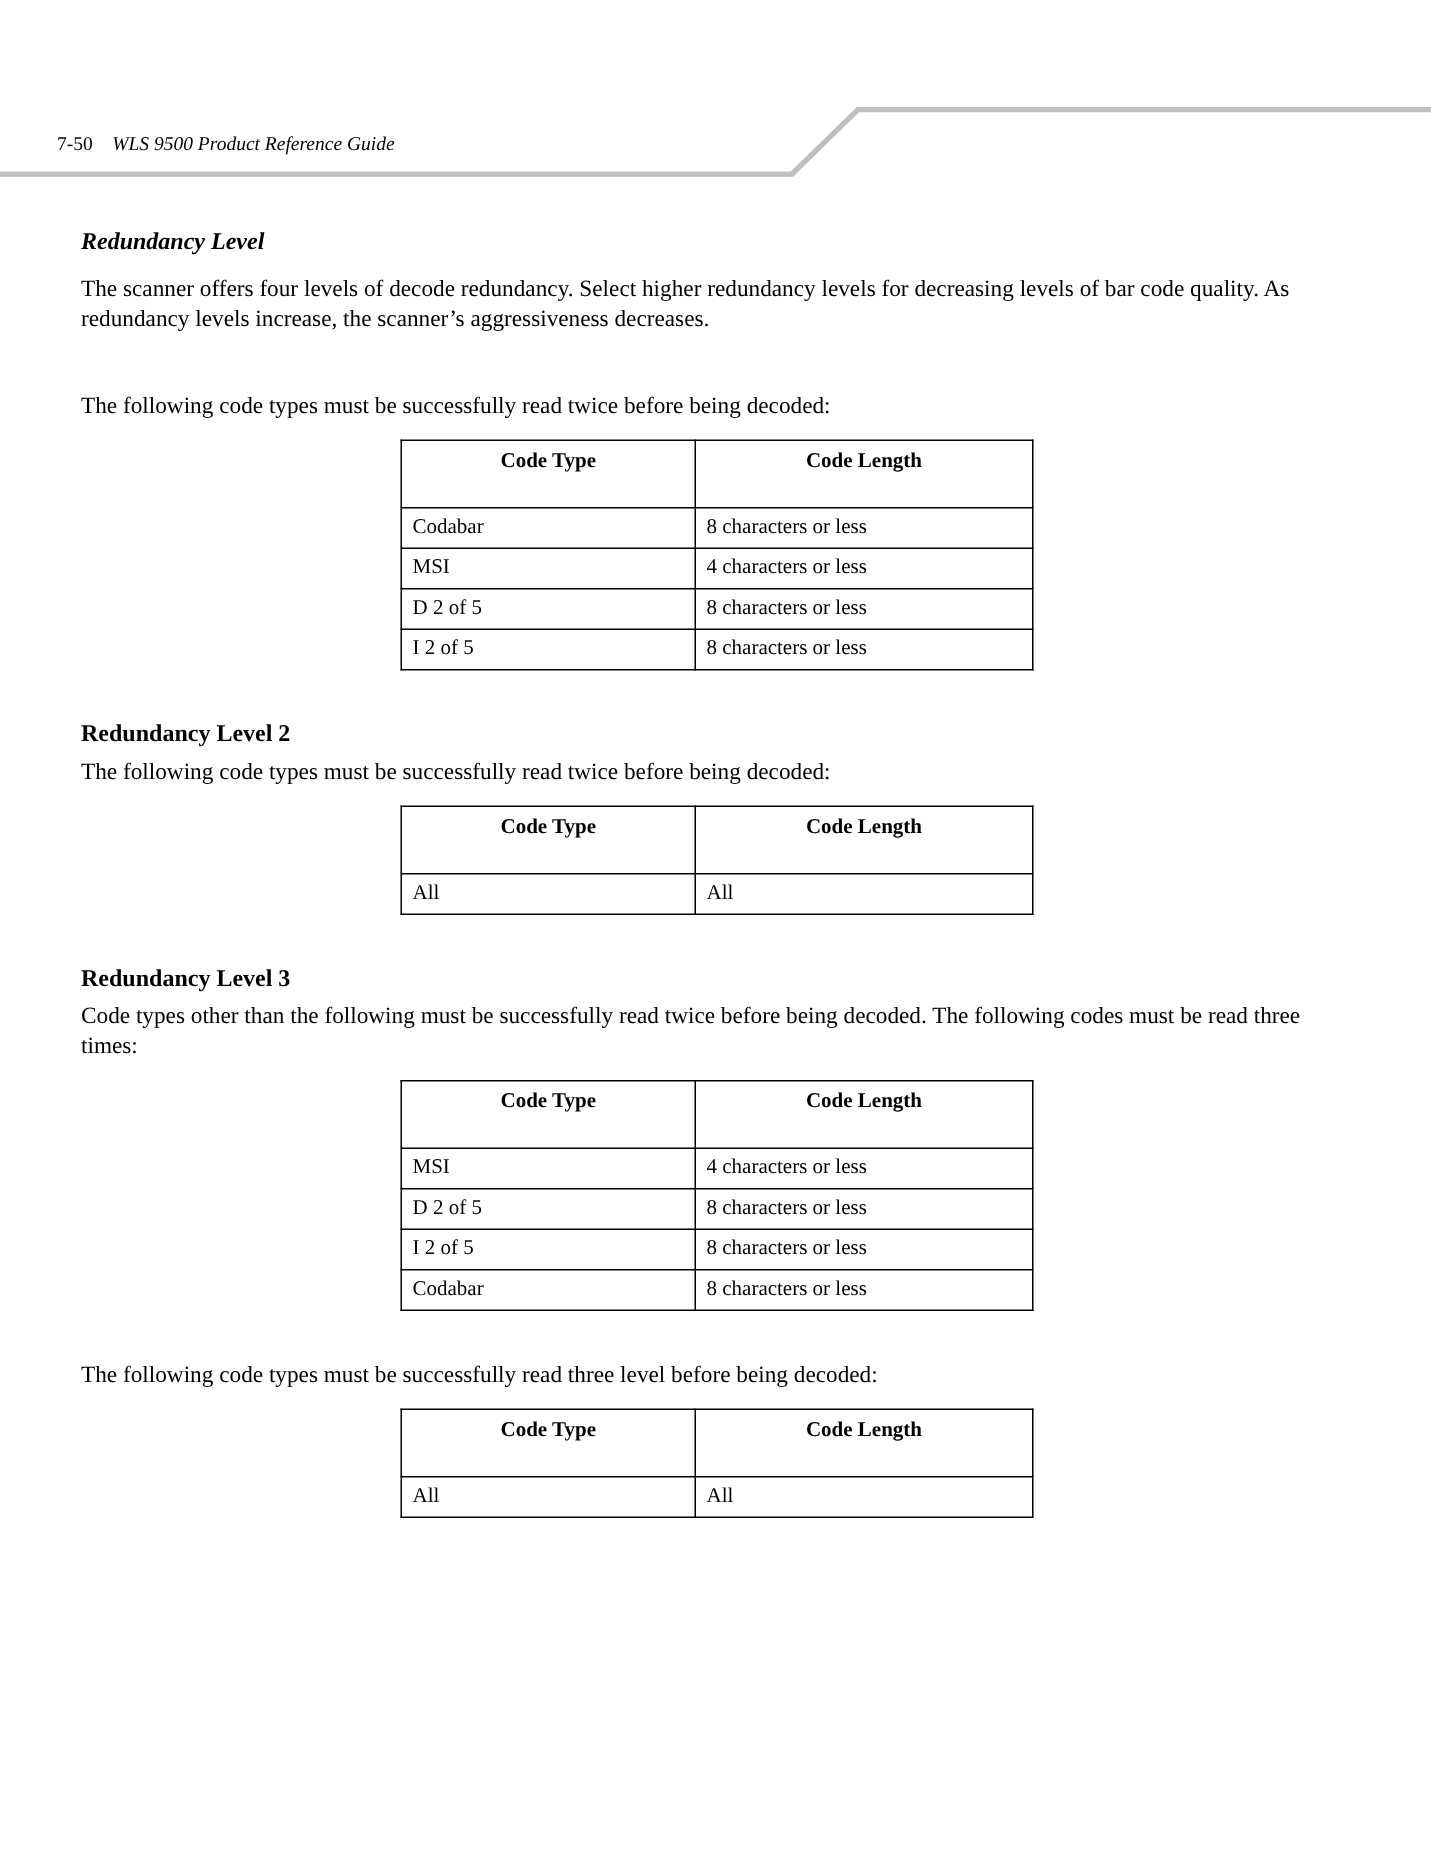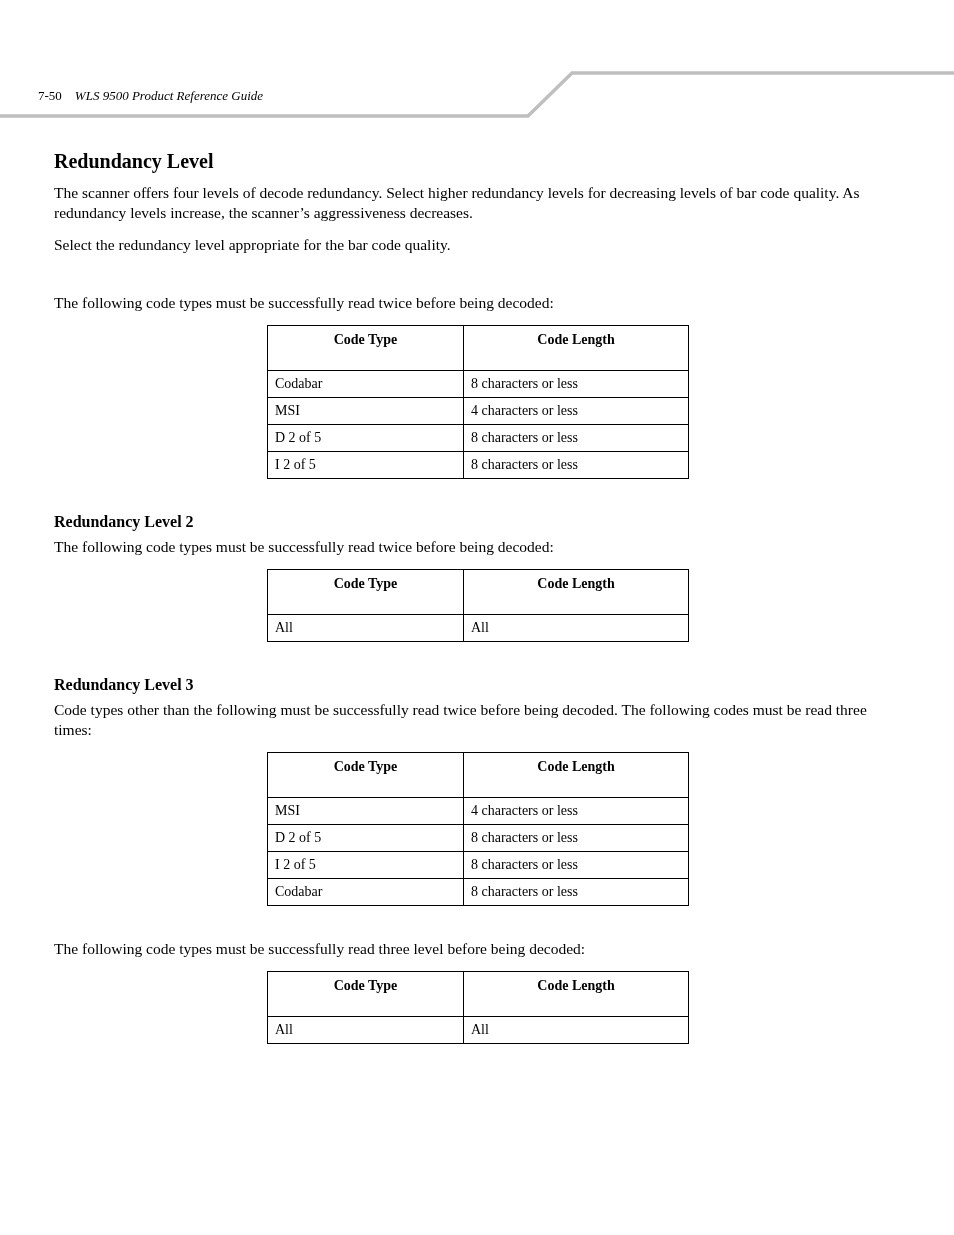--- a/index.html
+++ b/index.html
@@ -58,22 +58,23 @@
 
   h1.section-title {
     font-size: 25px;
     font-weight: bold;
     line-height: 30px;
     margin: 0 0 14px 0;
     letter-spacing: -0.1px;
   }
 
   h2.subsection-title {
-    font-size: 20px;
-    font-weight: bold;
+    font-size: 16px;
+    font-weight: bold;
+    font-style: italic;
     line-height: 23px;
     margin: 0 0 10px 0;
   }
 
   h3.level-title {
     font-size: 16px;
     font-weight: bold;
     line-height: 20px;
     margin: 0 0 5px 0;
     font-family: "Liberation Serif", "DejaVu Serif", serif;
@@ -140,21 +141,20 @@
     <polyline points="0,61 528,61 572,18 954,18" fill="none" stroke="#bfbfbf" stroke-width="3.5" stroke-linejoin="miter" stroke-linecap="butt"></polyline>
   </svg>
 </div>
 
 <div class="content">
 
 
   <h2 class="subsection-title">Redundancy Level</h2>
 
   <p class="body-text">The scanner offers four levels of decode redundancy. Select higher redundancy levels for decreasing levels of bar code quality. As redundancy levels increase, the scanner’s aggressiveness decreases.</p>
-  <p class="body-text">Select the redundancy level appropriate for the bar code quality.</p>
 
   <div class="block-gap-1"></div>
 
   <p class="body-text tight">The following code types must be successfully read twice before being decoded:</p>
   <div class="table-wrap">
     <table class="code-table">
       <colgroup>
           <col class="col-type">
           <col class="col-length">
         </colgroup>

